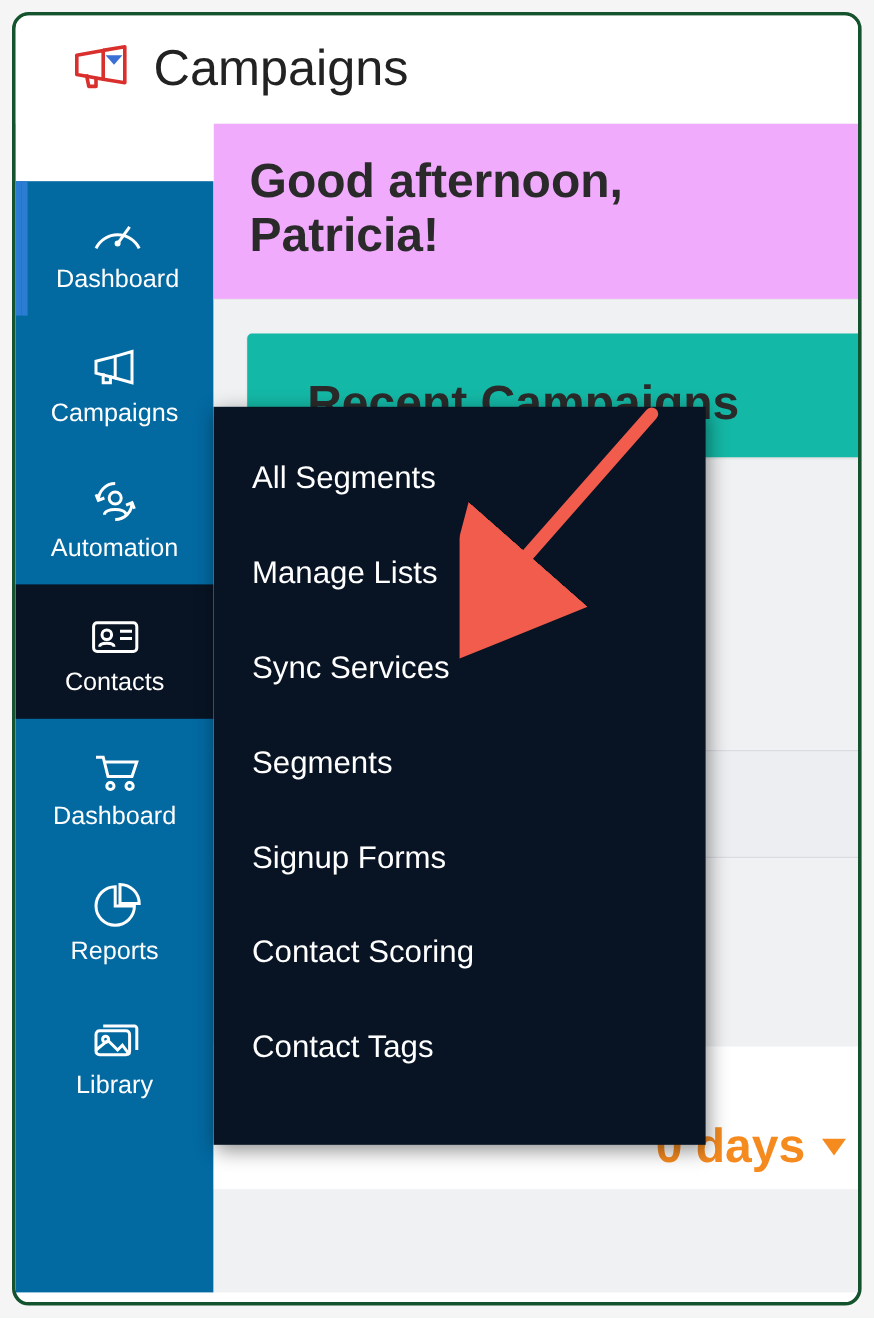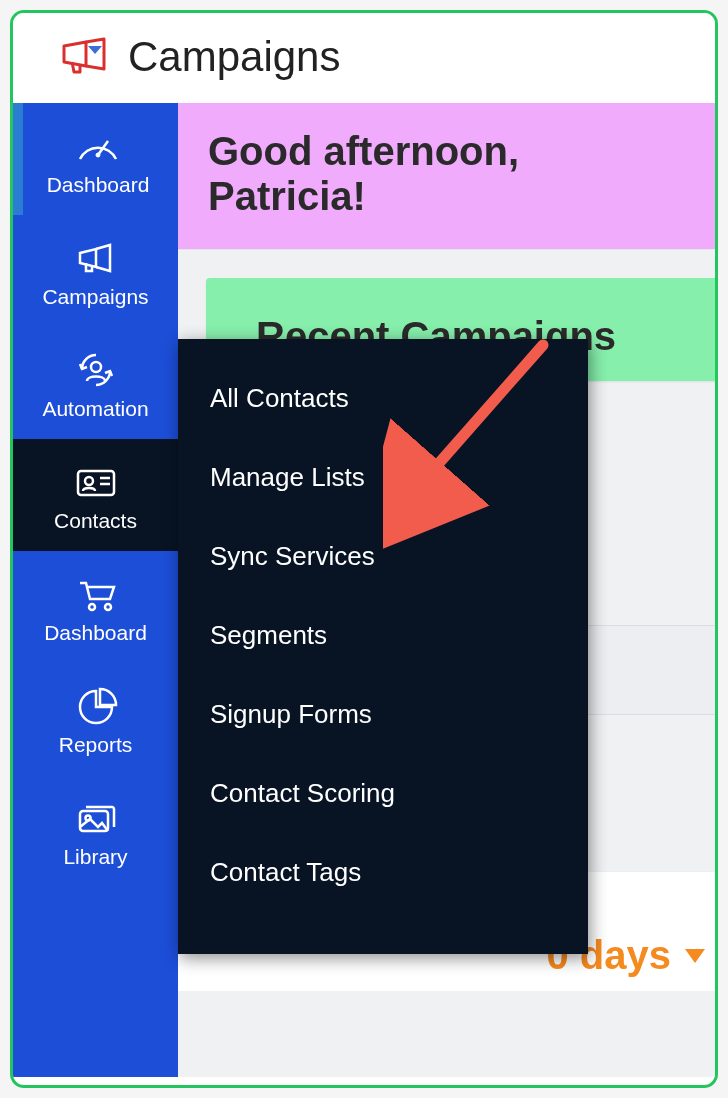--- a/index.html
+++ b/index.html
@@ -5,21 +5,21 @@
     * { margin: 0; padding: 0; box-sizing: border-box; }
     body {
       font-family: 'Segoe UI', -apple-system, BlinkMacSystemFont, sans-serif;
       background: #f5f5f5;
       padding: 10px;
     }
     .frame {
       width: 708px;
       height: 1078px;
       background: white;
-      border: 3px solid #22c55e;
+      border: 3px solid #14532d;
       border-radius: 14px;
       position: relative;
       overflow: hidden;
     }
 
     .header {
       display: flex;
       align-items: center;
       padding: 20px 25px 22px 45px;
       background: white;
@@ -37,23 +37,24 @@
     }
 
     .body {
       display: flex;
       height: calc(100% - 98px);
       position: relative;
     }
 
     .sidebar {
       width: 165px;
-      background: #1d4ed8;
+      background: #0369a1;
       display: flex;
       flex-direction: column;
+      margin-top: 48px;
     }
     .sidebar-item {
       display: flex;
       flex-direction: column;
       align-items: center;
       justify-content: center;
       padding: 22px 0 18px 0;
       color: #fff;
       cursor: pointer;
       position: relative;
@@ -98,21 +99,21 @@
       padding: 26px 30px 30px 30px;
       border-bottom: 1px solid #e4e6ea;
     }
     .greeting {
       font-size: 40px;
       font-weight: 700;
       color: #2a2a2a;
     }
 
     .card {
-      background: #86efac;
+      background: #14b8a6;
       margin: 28px 0 0 28px;
       border-radius: 4px;
       padding: 36px 36px 22px 50px;
       box-shadow: 0 1px 2px rgba(0,0,0,0.08);
       width: 520px;
     }
     .card-title {
       font-size: 40px;
       font-weight: 700;
       color: #2a2a2a;
@@ -309,21 +310,21 @@
     </main>
 
     <div class="time-block">3:05 PM</div>
 
     <div class="days-text">
       <span>0 days</span>
       <span class="caret-down"></span>
     </div>
 
     <div class="flyout">
-      <div class="flyout-item"><span>All Contacts</span></div>
+      <div class="flyout-item"><span>All Segments</span></div>
       <div class="flyout-item"><span>Manage Lists</span></div>
       <div class="flyout-item"><span>Sync Services</span></div>
       <div class="flyout-item"><span>Segments</span></div>
       <div class="flyout-item"><span>Signup Forms</span></div>
       <div class="flyout-item"><span>Contact Scoring</span></div>
       <div class="flyout-item"><span>Contact Tags</span></div>
     </div>
 
     <svg class="arrow" viewBox="0 0 200 240">
       <defs>

